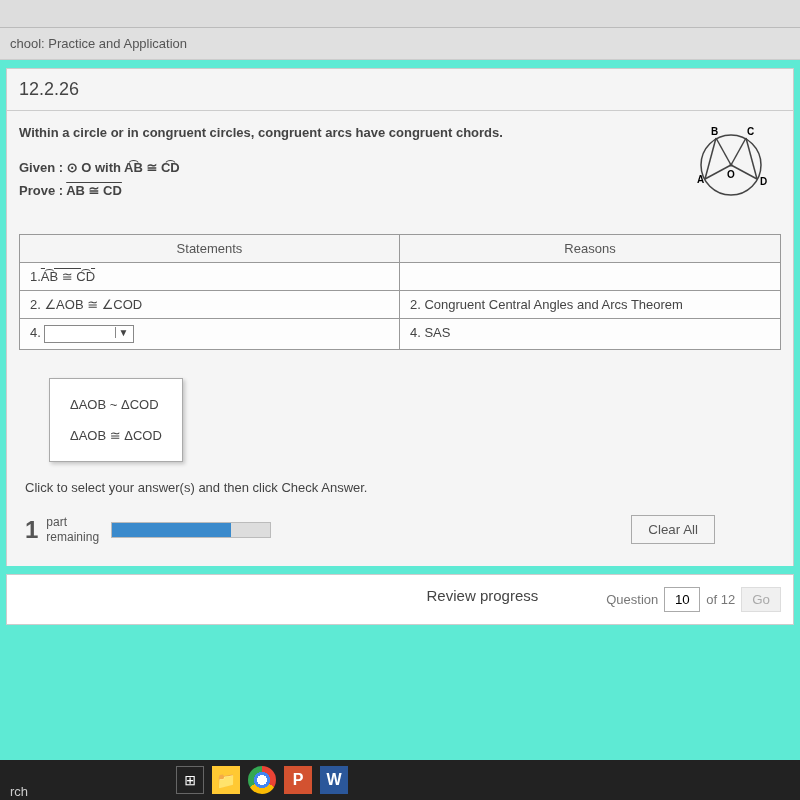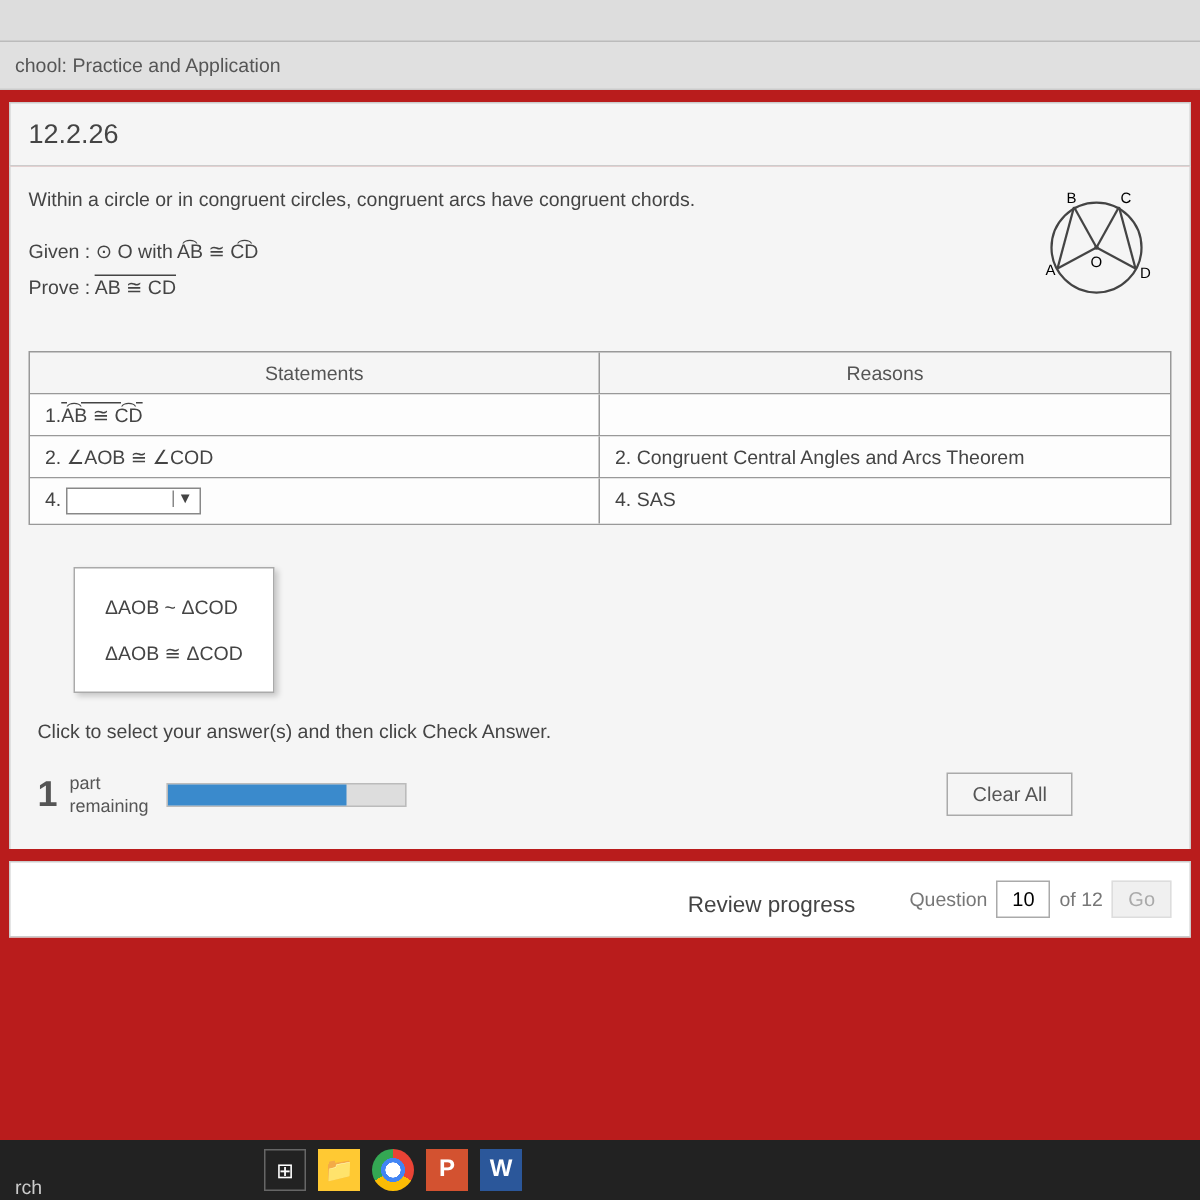--- a/index.html
+++ b/index.html
@@ -5,21 +5,21 @@
 * { box-sizing: border-box; margin: 0; padding: 0; }
 body {
   font-family: Arial, sans-serif;
   background: #3a3a3a;
   width: 800px;
   height: 800px;
   overflow: hidden;
   font-size: 13px;
 }
 .screen {
-  background: #b91c1c;
+  background: #5eead4;
   margin: 0;
   height: 760px;
   position: relative;
 }
 .top-bar {
   background: #ddd;
   border-bottom: 1px solid #bbb;
   padding: 6px 10px;
   color: #555;
   font-size: 13px;
@@ -40,21 +40,21 @@
 }
 .content {
   background: #f5f5f5;
   margin: 0 6px;
   border-left: 1px solid #ccc;
   border-right: 1px solid #ccc;
   padding: 12px;
   color: #444;
   position: relative;
 }
-.prompt-row { display: flex; justify-content: space-between; align-items: flex-end; }
+.prompt-row { display: flex; justify-content: space-between; align-items: center; font-weight: bold; }
 .prompt-text { flex: 1; line-height: 1.6; }
 .given-prove { margin-top: 12px; line-height: 1.8; }
 .arc { text-decoration: overline; }
 .circle-diagram {
   width: 100px;
   height: 80px;
   margin-left: 20px;
 }
 .table-area {
   margin-top: 31px;
@@ -146,23 +146,23 @@
   background: #f5f5f5;
   color: #555;
   cursor: pointer;
 }
 .review-bar {
   background: #fff;
   border: 1px solid #ccc;
   margin: 8px 6px 0 6px;
   padding: 12px;
   display: flex;
-  align-items: flex-end;
+  align-items: flex-start;
   justify-content: flex-end;
-  gap: 6px;
+  gap: 38px;
 }
 .review-text { font-size: 15px; color: #444; margin-right: 30px; }
 .question-nav { color: #777; display: flex; align-items: center; gap: 6px; }
 .q-input {
   width: 36px;
   border: 1px solid #aaa;
   padding: 4px;
   text-align: center;
 }
 .go-btn {

